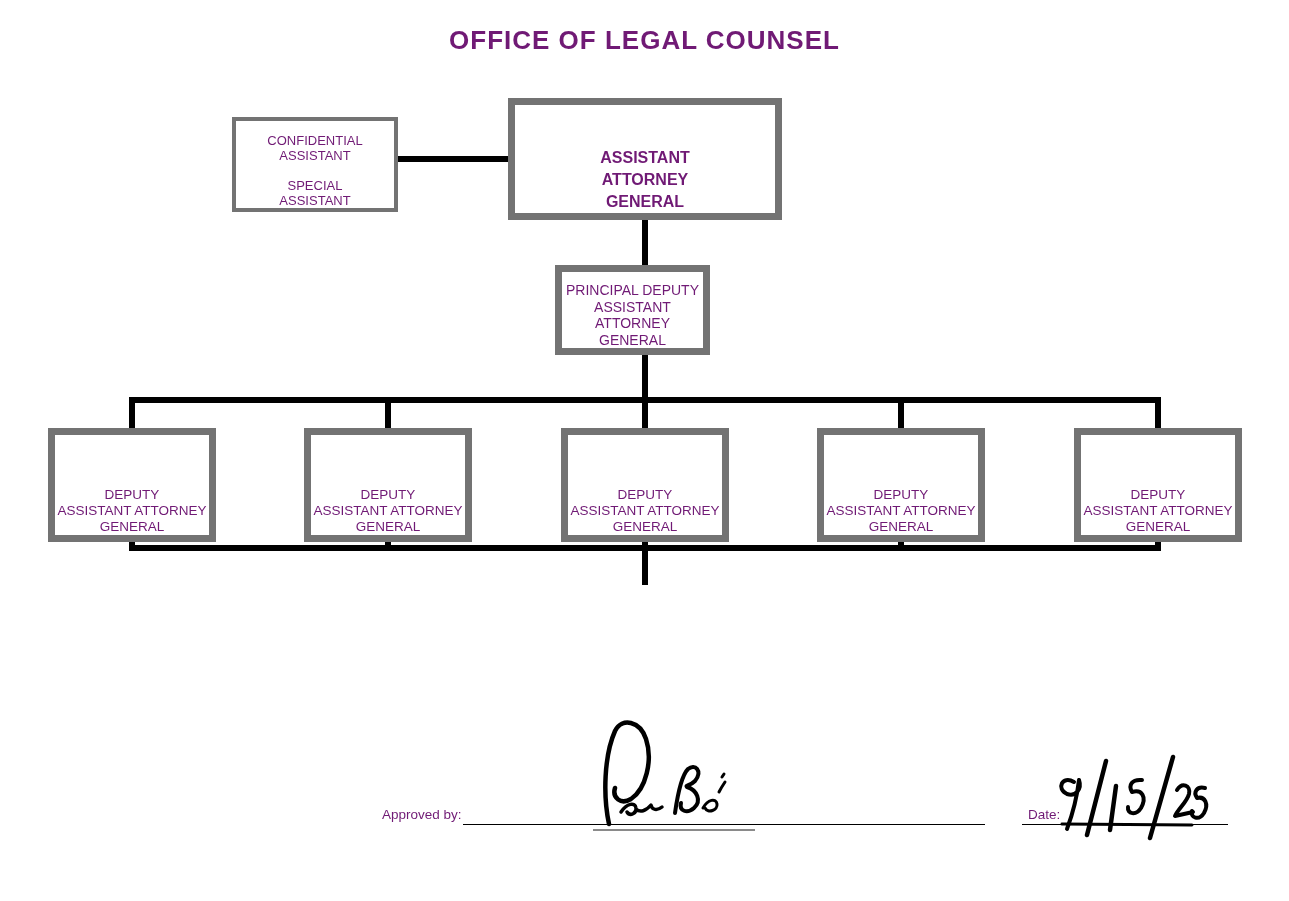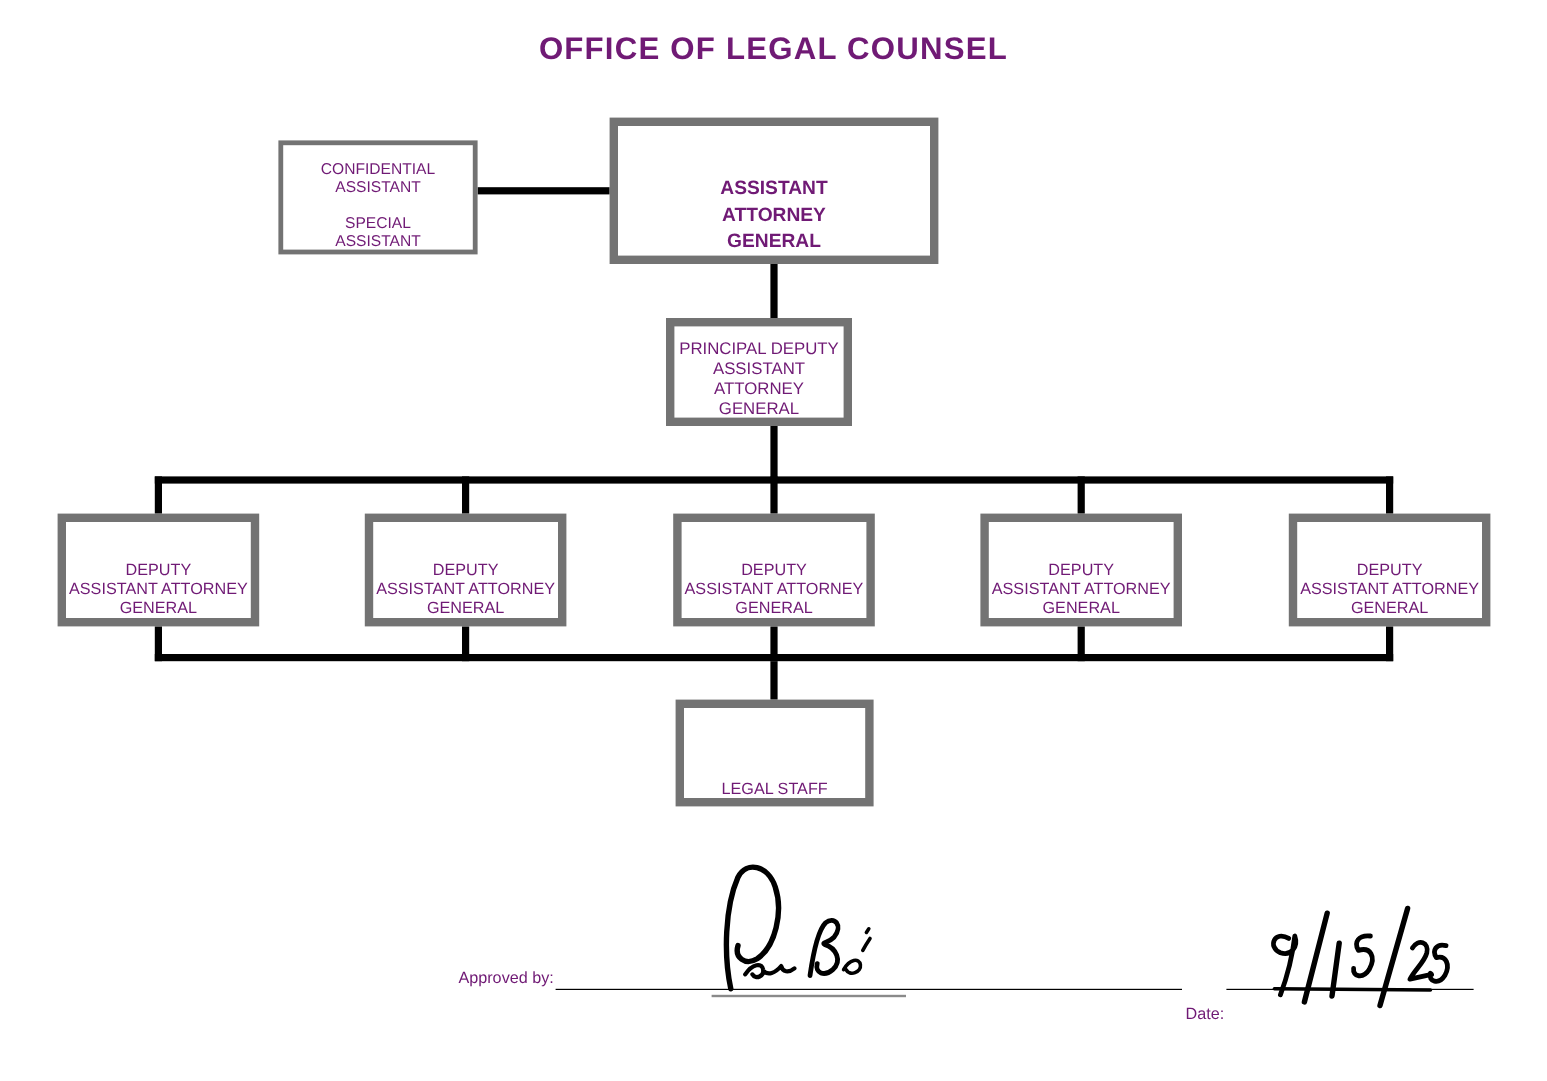--- a/index.html
+++ b/index.html
@@ -14,21 +14,21 @@
   .box{
     position:absolute;box-sizing:border-box;background:#fff;border:7px solid #737373;
     display:flex;align-items:flex-end;justify-content:center;text-align:center;
   }
   .box .lbl{white-space:pre-line;width:100%;}
   .line{position:absolute;background:#000;}
   .thin-line{position:absolute;background:#000;height:1px;}
   .b-aag{left:508px;top:98px;width:274px;height:122px;font-size:16px;font-weight:bold;line-height:22px;}
   .b-conf{left:232px;top:117px;width:166px;height:95px;border-width:4px;font-size:13px;line-height:15px;}
   .b-prin{left:555px;top:265px;width:155px;height:90px;font-size:14px;line-height:16.5px;}
-  .b-dep{top:428px;width:168px;height:94px;font-size:13.5px;line-height:16px;}
+  .b-dep{top:428px;width:168px;height:114px;font-size:13.5px;line-height:16px;}
   .b-legal{left:563px;top:583px;width:165px;height:89px;font-size:13.5px;}
   .footnote{
     position:absolute;left:25px;top:708px;width:270px;font-size:13px;line-height:15.7px;
     white-space:pre-line;
   }
   .small-label{position:absolute;font-size:13.5px;}
   .name-block{position:absolute;left:628px;top:842px;width:200px;text-align:center;font-size:13px;line-height:17px;}
   svg{position:absolute;overflow:visible;}
   svg path{fill:none;stroke:#000;stroke-linecap:round;stroke-linejoin:round;}
 </style>
@@ -91,38 +91,35 @@
   <div class="box b-dep" style="left:817px;">
     <div class="lbl">DEPUTY
 ASSISTANT ATTORNEY
 GENERAL</div>
   </div>
   <div class="box b-dep" style="left:1074px;">
     <div class="lbl">DEPUTY
 ASSISTANT ATTORNEY
 GENERAL</div>
   </div>
-  <div class="box b-legal">
-    <div class="lbl">LEGAL STAFF</div>
-  </div>
 
 
   <div class="small-label" style="left:382px;top:807px;">Approved by:</div>
   <div class="thin-line" style="left:463px;top:824px;width:522px;"></div>
   <div class="thin-line" style="left:593px;top:829px;width:162px;height:2px;background:#8a8a8a;"></div>
 
   <svg style="left:595px;top:720px;" width="200" height="118" viewBox="0 0 200 118" aria-label="Pamela Bondi">
     <path d="M14 104 C8 76 9 36 20 11 C27 -3 45 1 51 19 C58 40 51 69 36 79 C26 85 17 78 20 68" stroke-width="4.5"></path>
     <path d="M26 92 C32 83 40 82 41 88 C42 93 35 97 32 92 M41 89 C45 93 51 91 56 85 C57 90 62 91 67 87" stroke-width="3.5"></path>
     <path d="M80 93 C83 72 87 55 93 49 C100 43 108 51 100 61 C95 66 90 65 92 67 C102 70 107 81 99 88 C92 94 84 91 86 83" stroke-width="4"></path>
     <path d="M108 88 C113 79 121 78 122 84 C123 90 113 94 110 88 M124 72 C126 68 128 65 130 62" stroke-width="3"></path>
     <path d="M127 57 L129 54" stroke-width="3"></path>
   </svg>
 
-  <div class="small-label" style="left:988px;top:807px;margin-top:30px;">Date:</div>
+  <div class="small-label" style="left:1028px;top:807px;">Date:</div>
   <div class="thin-line" style="left:1022px;top:824px;width:206px;"></div>
 
   <svg style="left:1042px;top:755px;" width="185" height="85" viewBox="0 0 185 85" aria-label="9/15/25">
     <path d="M32 27 C20 20 14 34 25 39 C34 42 40 34 37 25 C35 42 31 58 25 74" stroke-width="4"></path>
     <path d="M64 6 L45 80" stroke-width="4.5"></path>
     <path d="M74 31 L68 75" stroke-width="4.5"></path>
     <path d="M100 25 C90 24 86 30 90 37 C100 34 105 42 99 53 C94 61 85 59 86 52" stroke-width="4"></path>
     <path d="M131 2 L108 83" stroke-width="4.5"></path>
     <path d="M135 35 C140 27 149 30 147 39 C145 47 136 54 133 61 L151 57" stroke-width="4"></path>
     <path d="M163 33 C155 31 151 37 155 43 C163 41 167 49 162 58 C157 66 148 63 150 56" stroke-width="4"></path>

